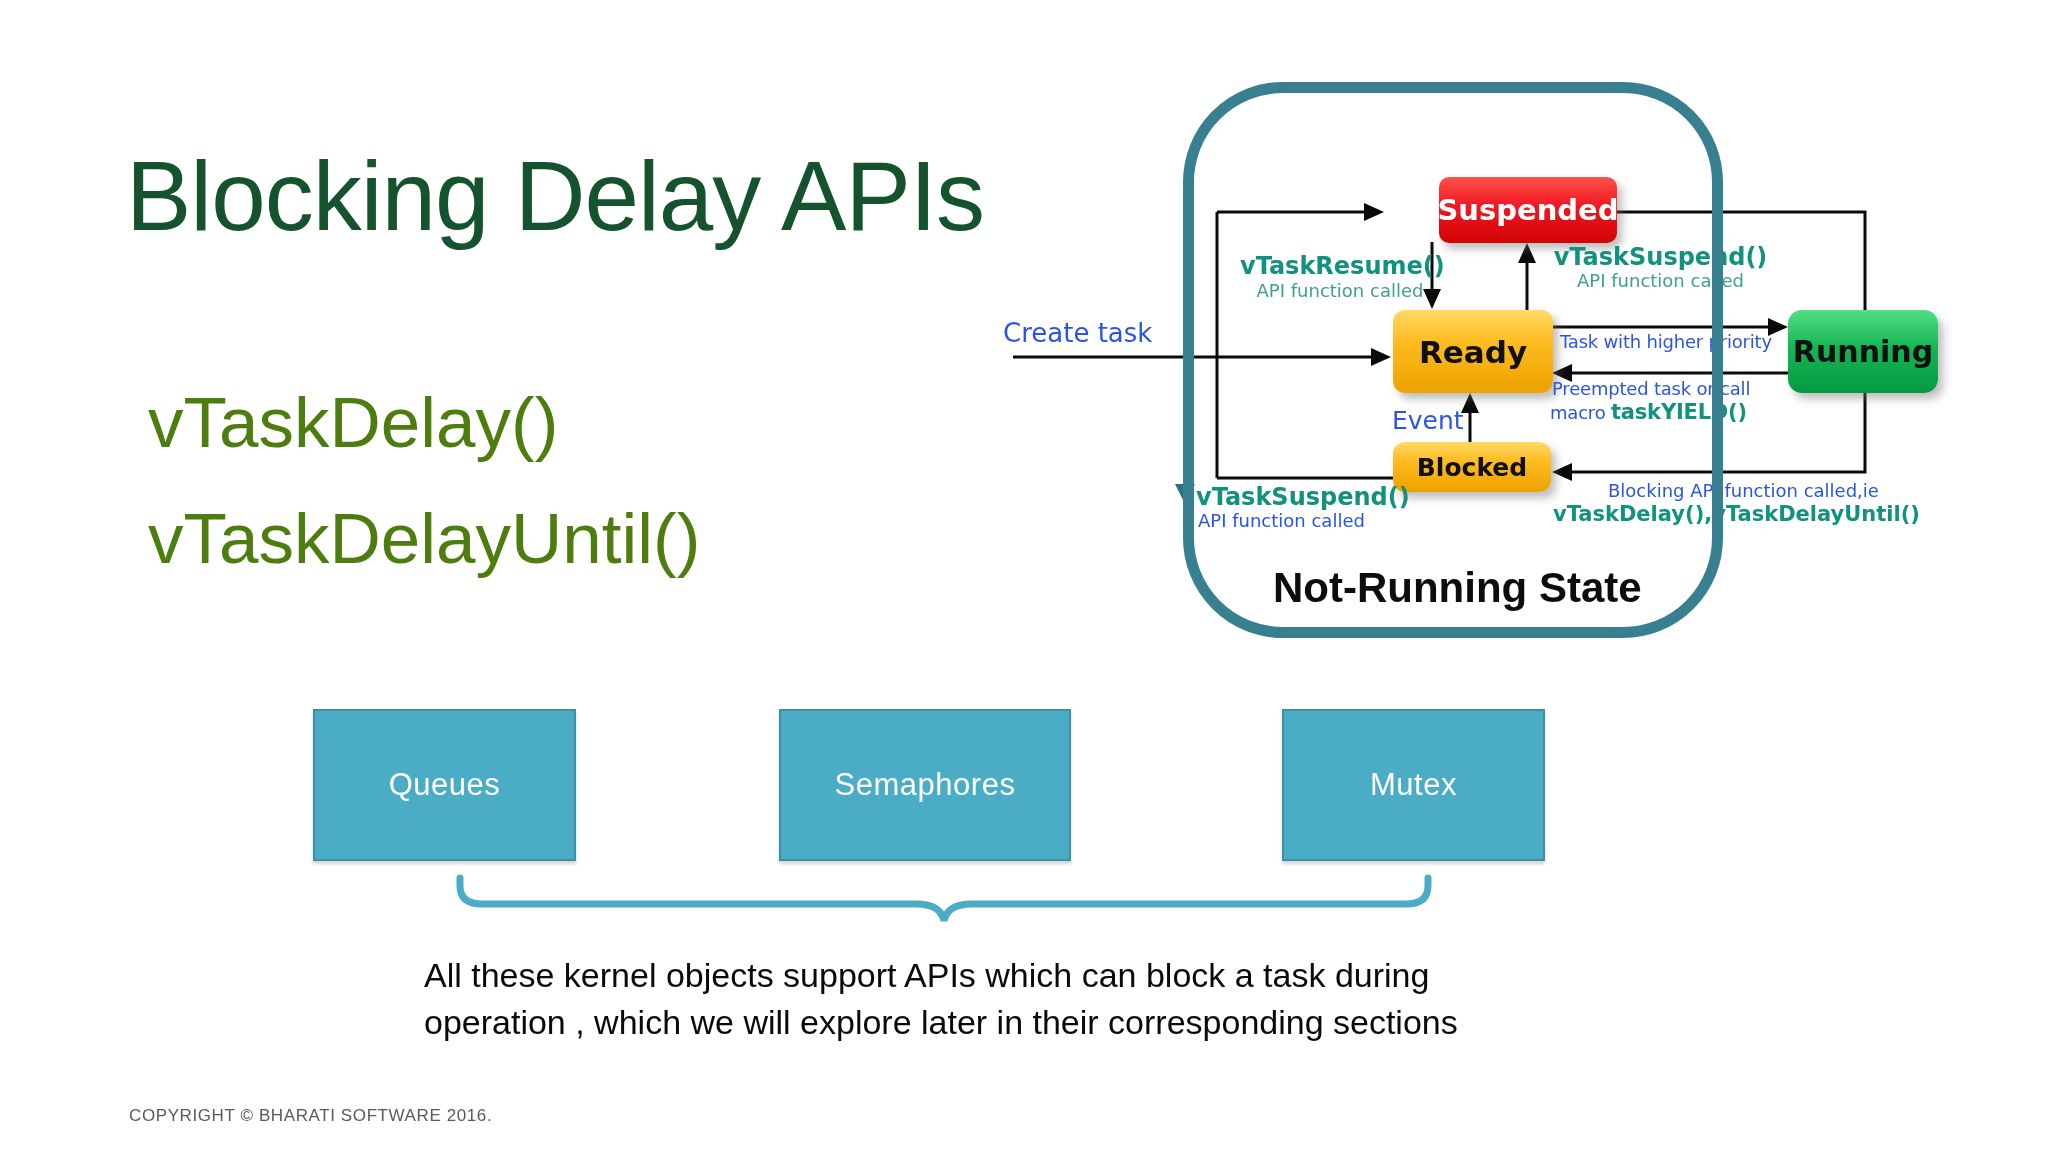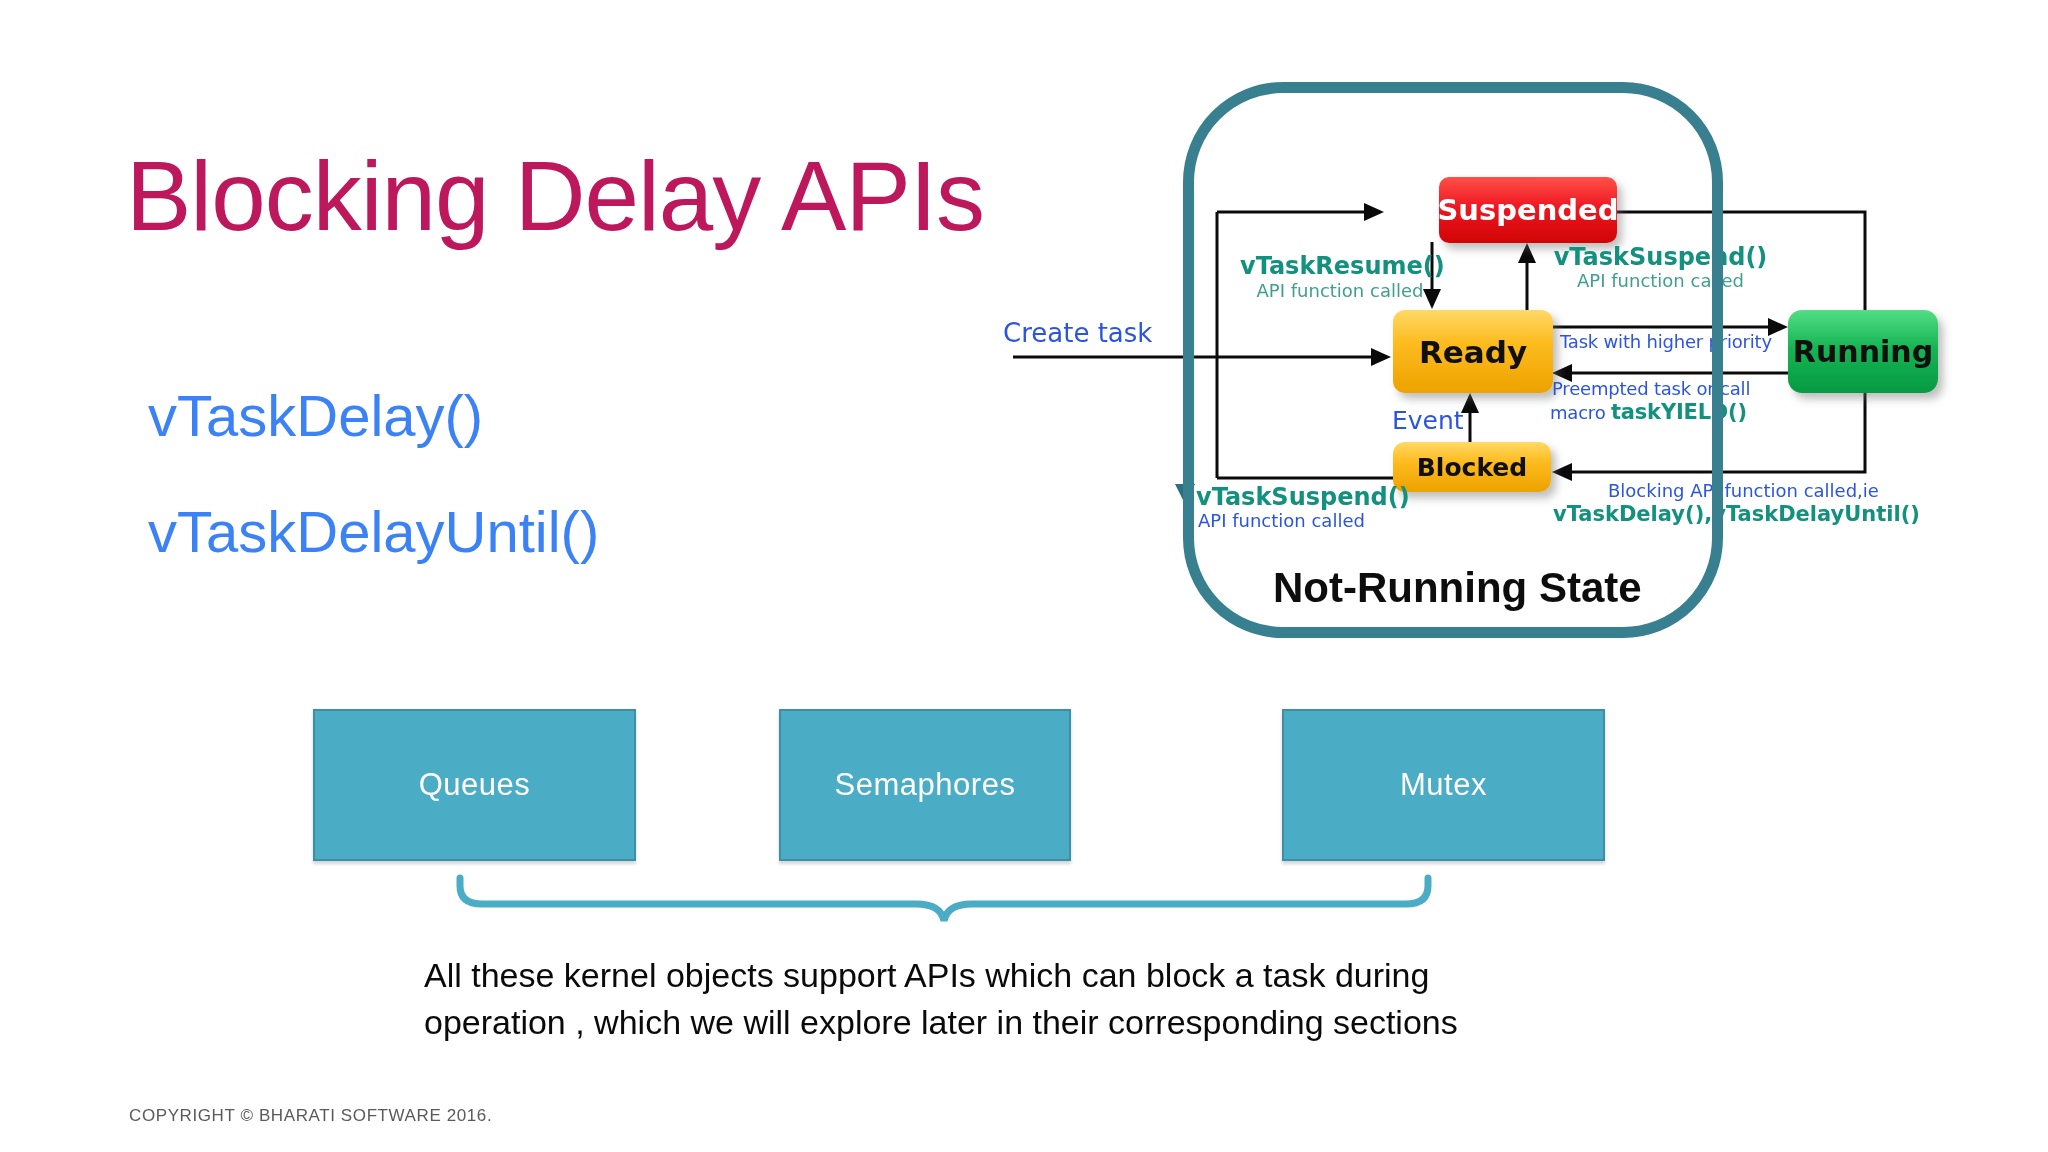--- a/index.html
+++ b/index.html
@@ -1,21 +1,21 @@
 <!DOCTYPE html>
 <html><head>
 <meta charset="utf-8">
 <style>
   html,body{margin:0;padding:0;background:#ffffff;}
   .slide{position:relative;width:2048px;height:1152px;background:#ffffff;overflow:hidden;
          font-family:"Liberation Sans",sans-serif;}
   
   .title{position:absolute;left:126px;top:140px;font-size:98px;font-weight:300;
-         color:#be185d;letter-spacing:-1px;white-space:nowrap;}
-  .api-line{position:absolute;left:148px;font-size:58px;font-weight:300;color:#3b82f6;
+         color:#14532d;letter-spacing:-1px;white-space:nowrap;}
+  .api-line{position:absolute;left:148px;font-size:71px;font-weight:300;color:#4d7c0f;
             white-space:nowrap;}
   .api-line.l1{top:382px;}
   .api-line.l2{top:498px;}
   
   .dg{position:absolute;font-family:"DejaVu Sans",sans-serif;z-index:2;white-space:nowrap;}
   .state{position:absolute;z-index:2;display:flex;align-items:center;justify-content:center;
          font-family:"DejaVu Sans",sans-serif;font-weight:bold;
          box-shadow:5px 6px 8px rgba(110,110,110,.45);}
   .state.red{left:1439px;top:177px;width:178px;height:66px;border-radius:10px;
              background:linear-gradient(180deg,#ff5148 0%,#ef1722 45%,#cf0404 100%);
@@ -46,21 +46,21 @@
   .lbl-suspend-bot-sub{left:1198px;top:510px;font-size:18px;}
   .lbl-blocking{left:1608px;top:480px;font-size:18px;}
   .lbl-blocking-fns{left:1553px;top:502px;font-size:21px;}
   .lbl-notrunning{left:1273px;top:564px;font-size:42px;font-weight:600;color:#0d0d0d;
                   font-family:"Liberation Sans",sans-serif;}
   .not-running-frame{position:absolute;left:1183px;top:82px;width:540px;height:556px;
         border:11px solid #38808f;border-radius:100px;z-index:6;pointer-events:none;
         box-sizing:border-box;}
   svg.wires{position:absolute;left:0;top:0;z-index:1;}
   
-  .kbox{position:absolute;top:709px;width:323px;height:152px;background:#4bacc6;
+  .kbox{position:absolute;top:709px;width:263px;height:152px;background:#4bacc6;
         border:2px solid #3d8fa5;box-sizing:border-box;display:flex;align-items:center;
         justify-content:center;color:#ffffff;font-size:31px;font-weight:300;
         letter-spacing:.5px;box-shadow:0 3px 3px rgba(90,90,90,.25);}
   .kbox.q{left:313px;} .kbox.s{left:779px;width:292px;} .kbox.m{left:1282px;}
   
   .note{position:absolute;left:424px;top:952px;font-size:34px;color:#0a0a0a;
         line-height:47px;}
   .copyright{position:absolute;left:129px;top:1106px;font-size:17px;color:#5a5a5a;
         letter-spacing:.6px;}
 </style>

